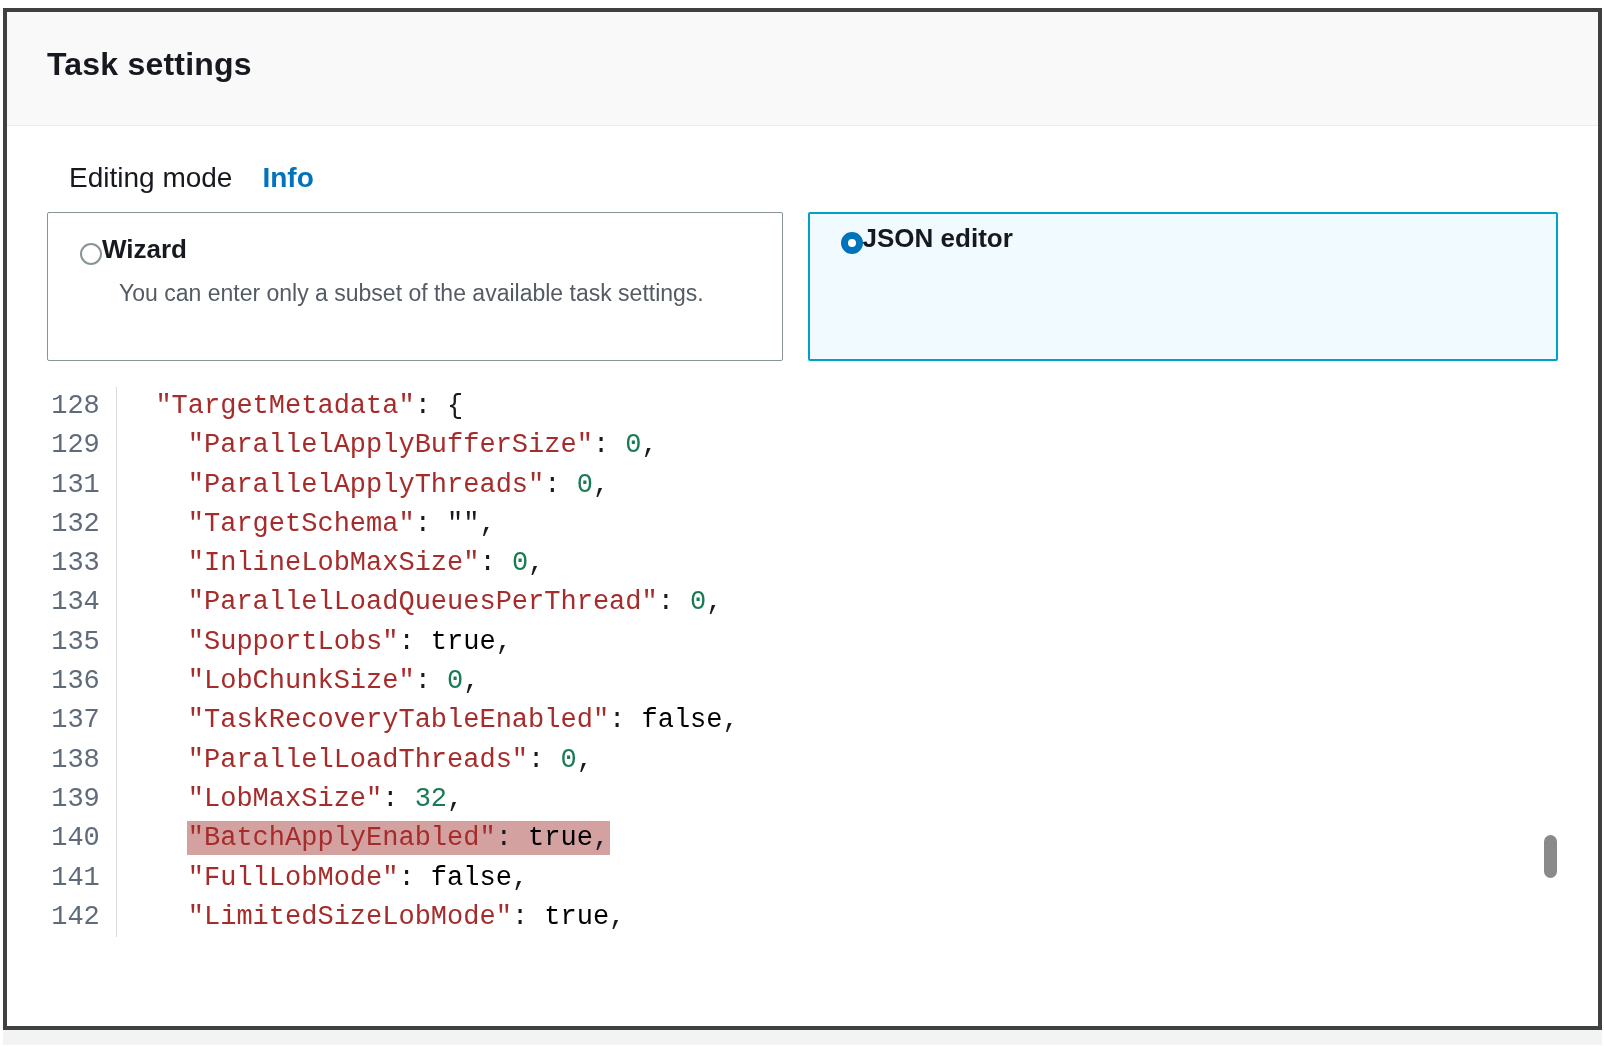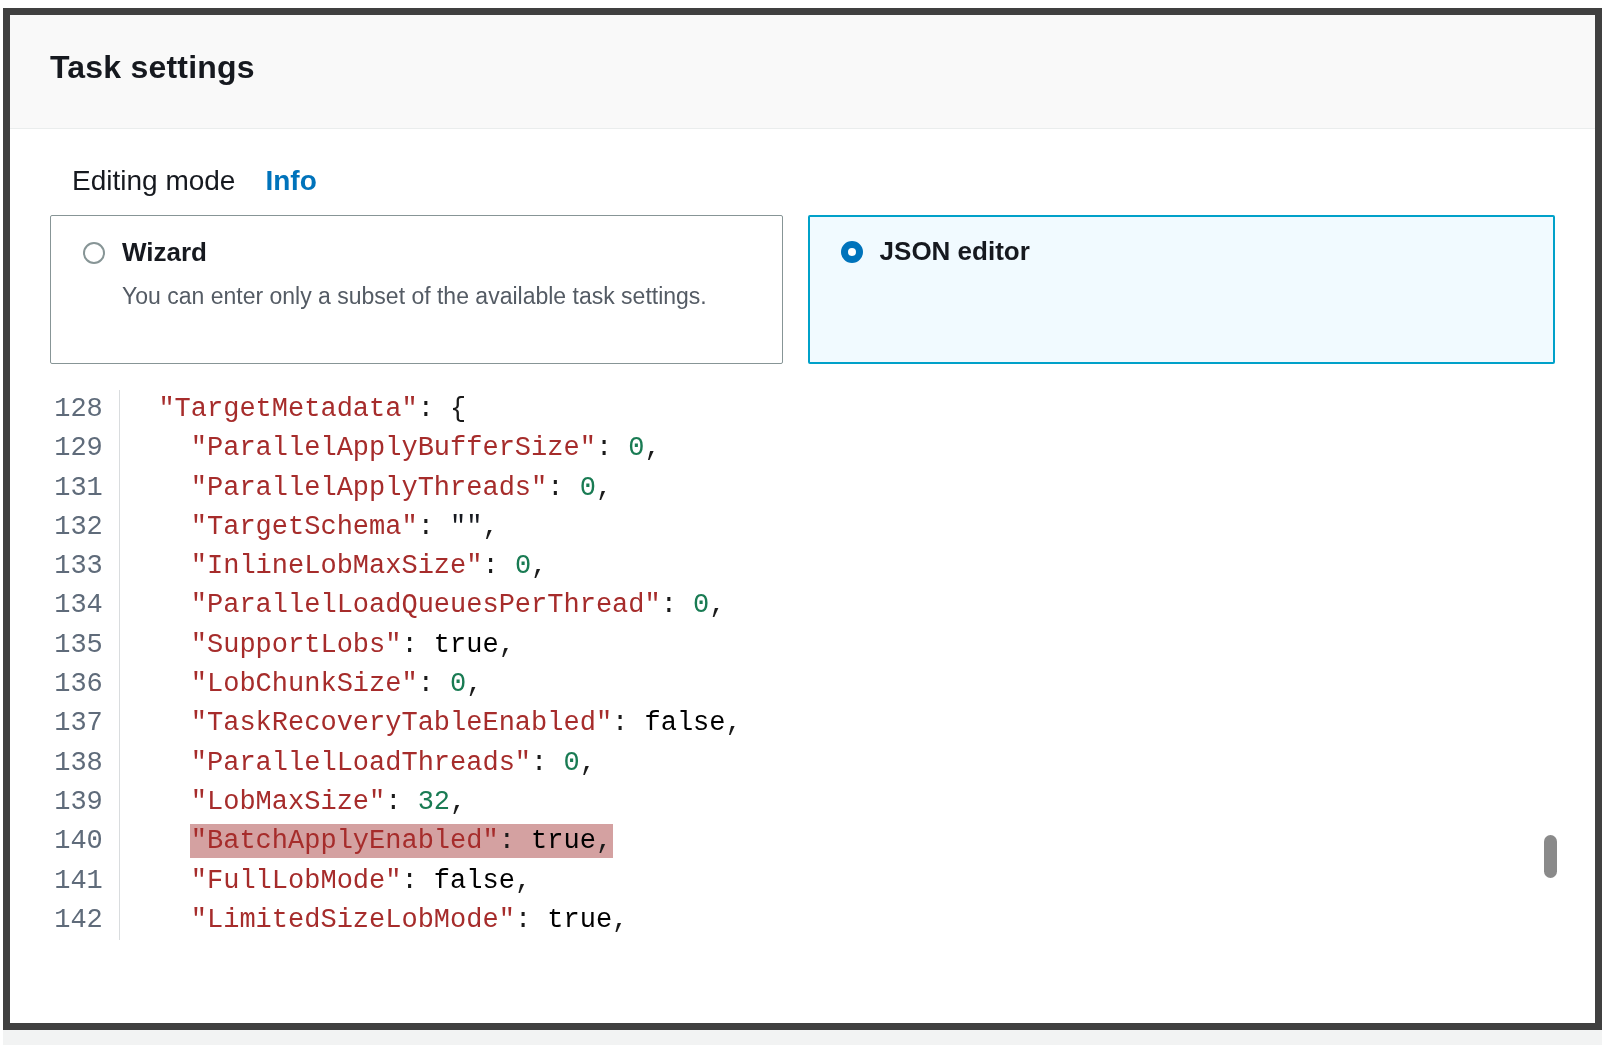--- a/index.html
+++ b/index.html
@@ -9,21 +9,21 @@
     background: #ffffff;
     font-family: "Liberation Sans", "DejaVu Sans", sans-serif;
     color: #16191f;
     overflow: hidden;
     position: relative;
   }
   .panel {
     margin: 8px 2px 0 3px;
     height: 1022px;
     background: #ffffff;
-    border: 7px solid #404040;
+    border: 4px solid #404040;
     overflow: hidden;
   }
   .panel-header {
     background: #f9f9f9;
     border-bottom: 1px solid #eaeded;
     height: 114px;
     padding: 34px 0 0 40px;
   }
   .panel-title {
     font-size: 32px;
@@ -54,28 +54,27 @@
     border: 1px solid #879596;
     border-radius: 2px;
     background: #ffffff;
     height: 149px;
     padding: 21px 30px 0 32px;
     cursor: pointer;
   }
   .card.selected {
     border: 2px solid #00a1c9;
     background: #f1faff;
-    padding: 19px 29px 0 31px;
+    padding: 9px 29px 0 31px;
   }
   .card-wizard { width: 740px; }
   .card-json { width: 755px; }
   .card-row {
     display: flex;
-    align-items: center;
-    gap: 17px;
+    align-items: flex-end;
   }
   .radio {
     width: 22px; height: 22px;
     border-radius: 50%;
     border: 2px solid #879596;
     background: #ffffff;
     flex: none;
   }
   .radio.checked {
     border: 7px solid #0073bb;

